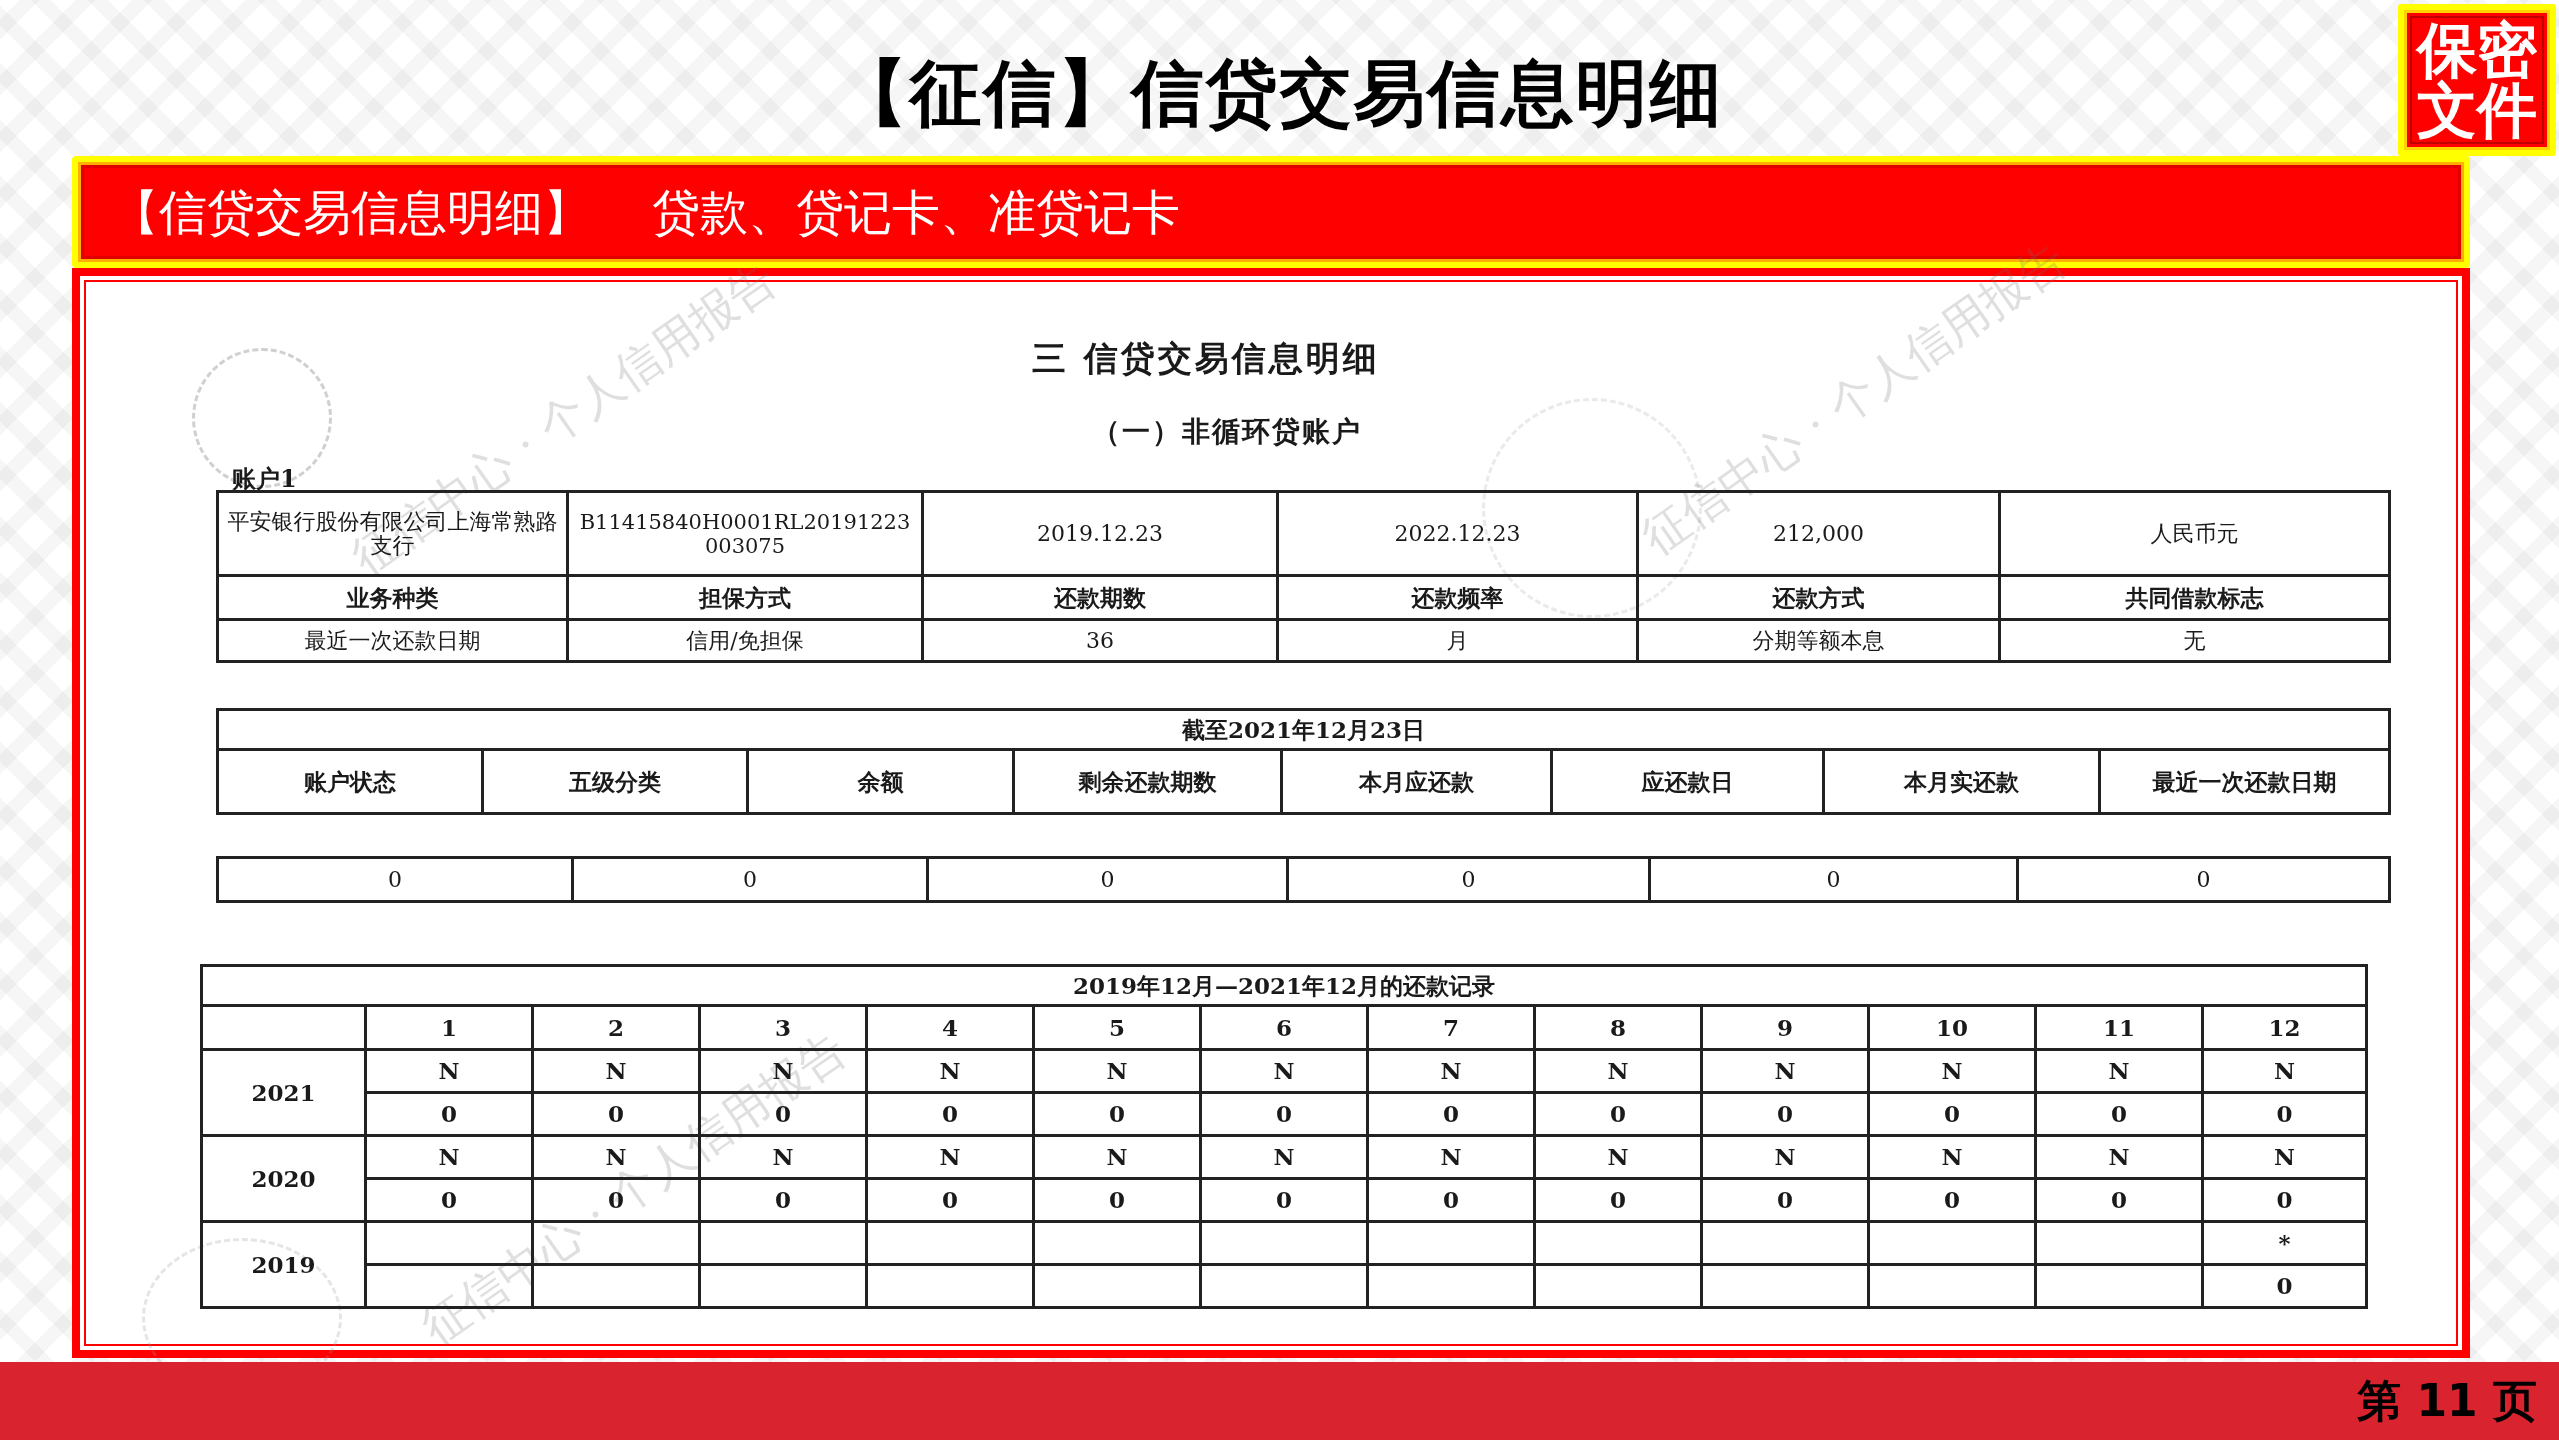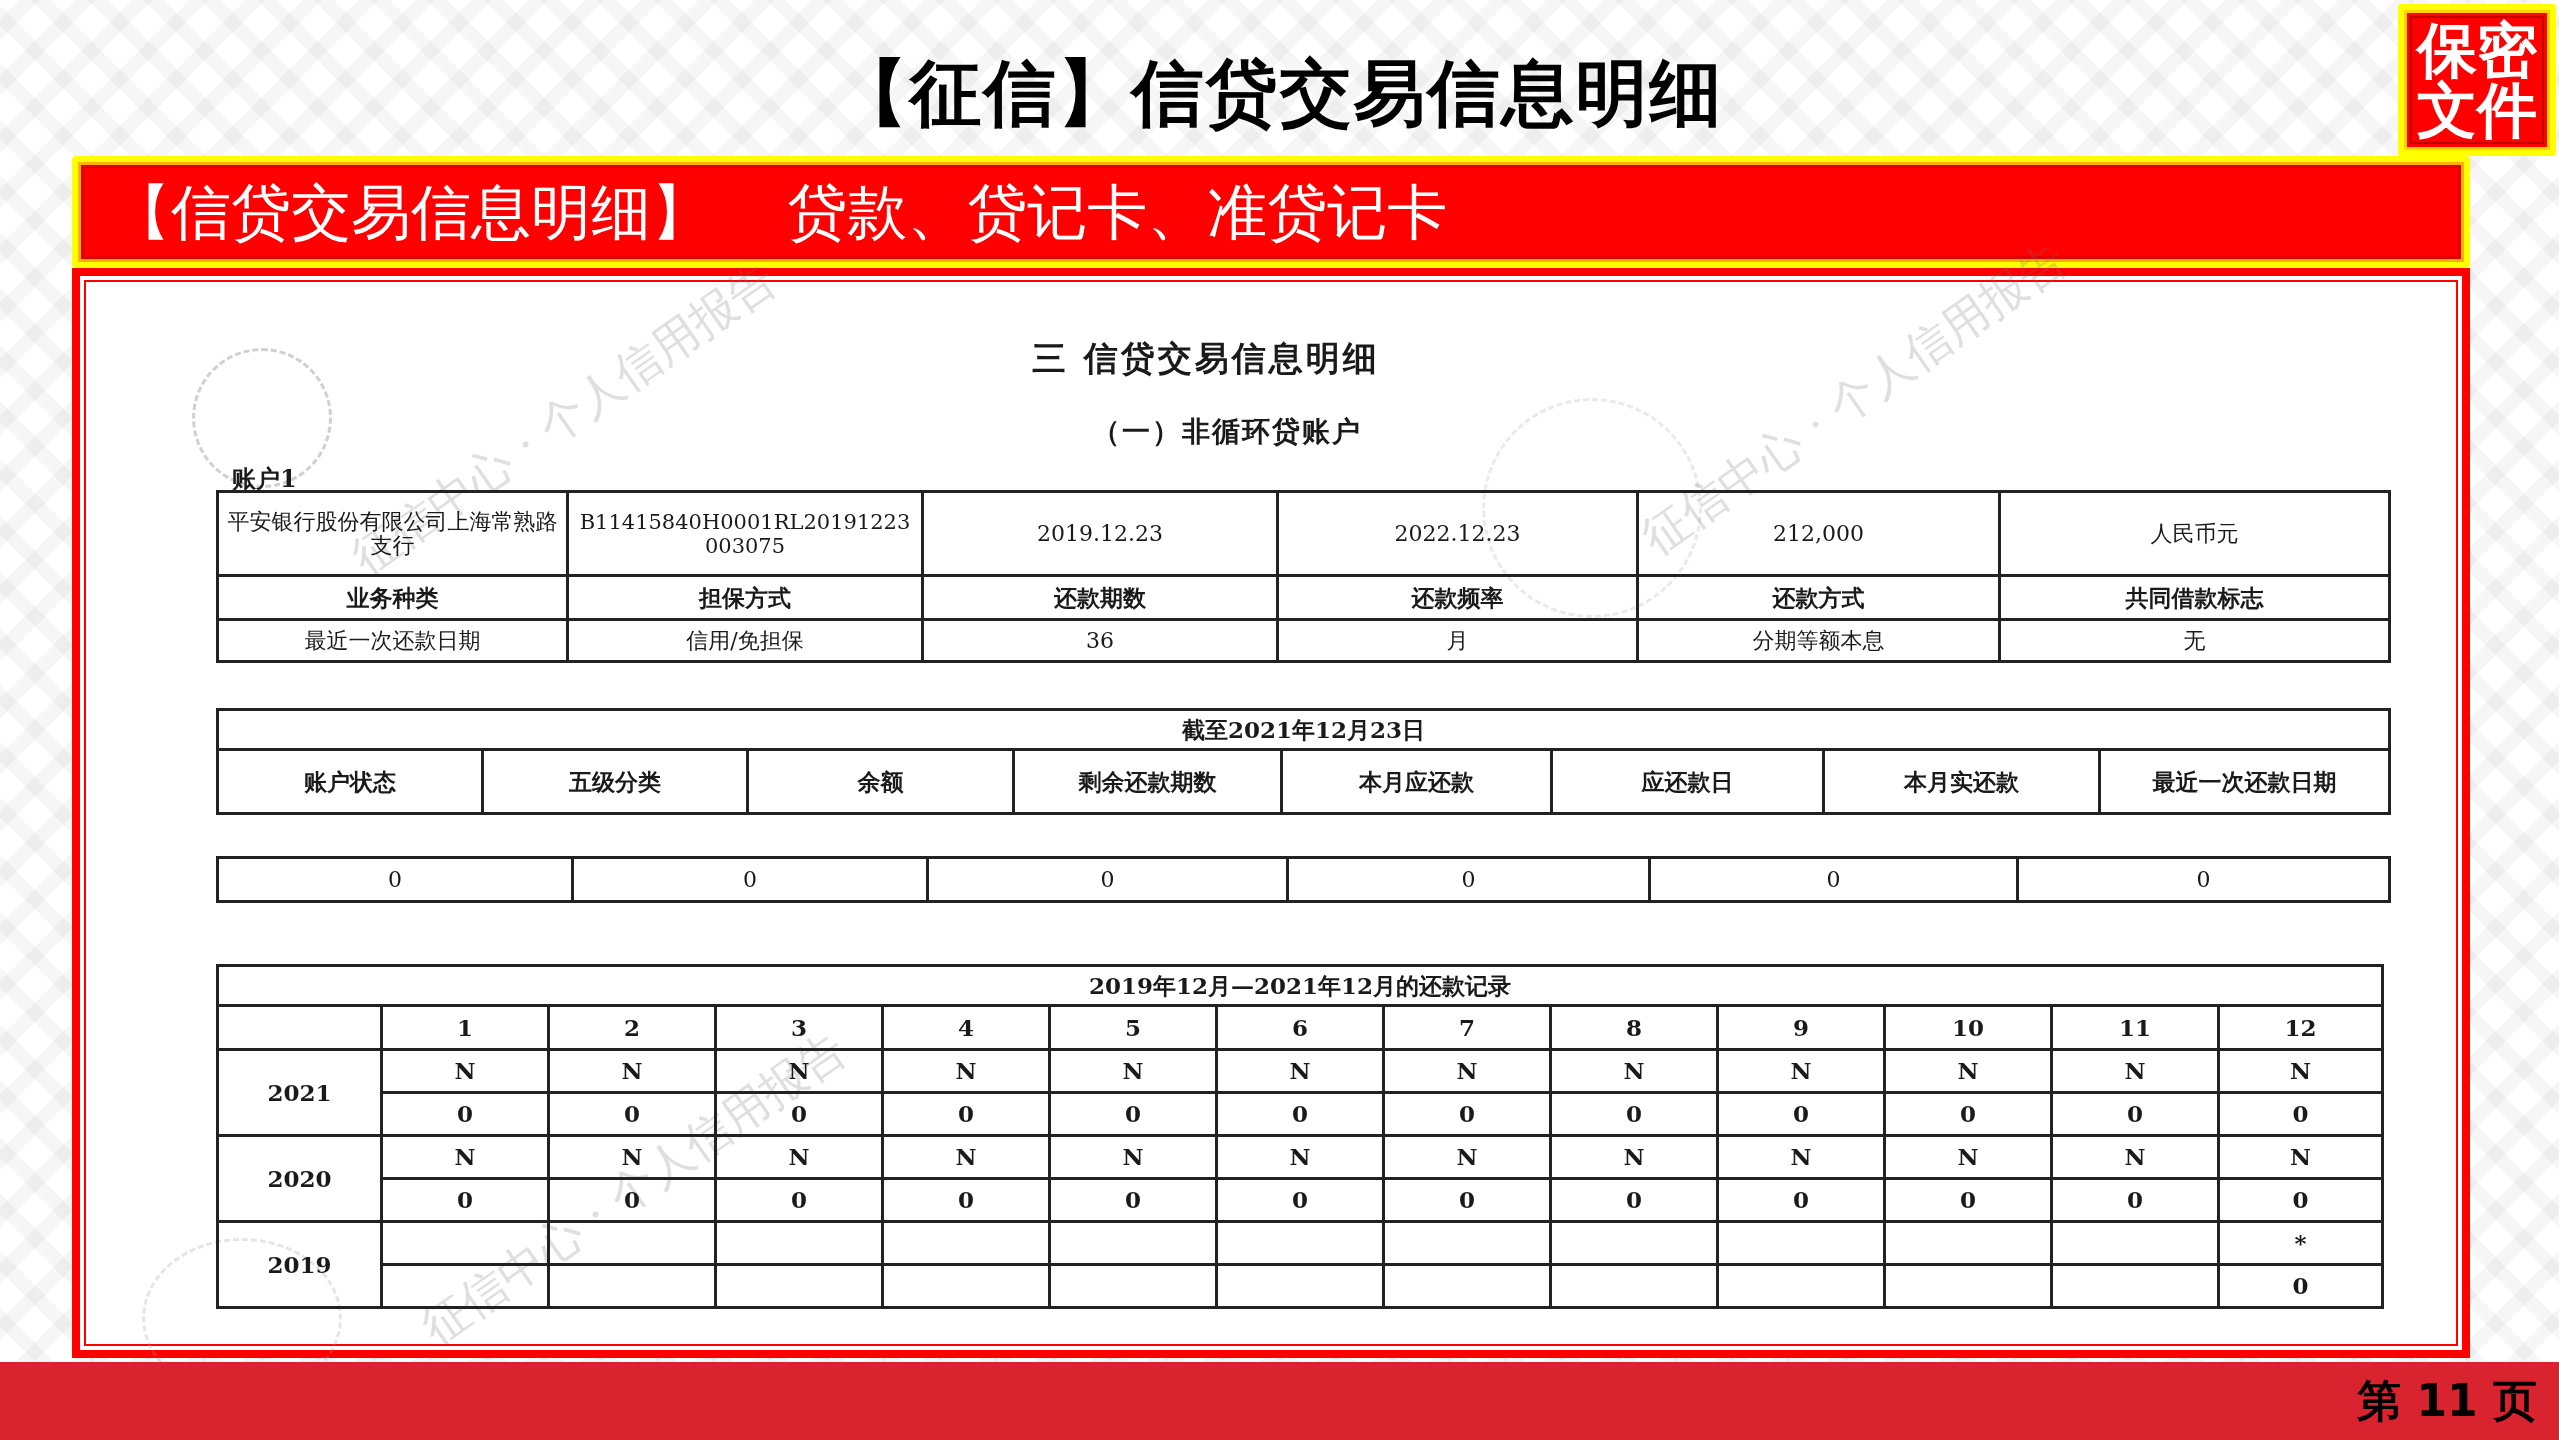--- a/index.html
+++ b/index.html
@@ -28,21 +28,21 @@
     display: flex; flex-direction: column; align-items: center; justify-content: center;
   }
   .banner {
     position: absolute; left: 72px; top: 156px; width: 2398px; height: 112px;
     background: #ffff00; padding: 6px; border-radius: 4px;
   }
   .banner .inner {
     width: 100%; height: 100%; background: #ff0000;
     border: 3px solid #ffb000; box-shadow: inset 0 0 0 3px #e00000;
     display: flex; align-items: center; padding-left: 30px;
-    color: #fff; font-size: 60px; line-height: 70px; white-space: pre;
+    color: #fff; font-size: 48px; line-height: 70px; white-space: pre;
   }
   .content-frame {
     position: absolute; left: 72px; top: 268px; width: 2398px; height: 1090px;
     background: #ff0000; padding: 8px;
   }
   .content-frame .inner {
     position: relative; width: 100%; height: 100%; background: #fff;
     border: 2px solid #ffffff; outline: 2px solid #ff0000; outline-offset: -6px;
   }
   .doc {
@@ -71,21 +71,21 @@
     position: absolute; border-collapse: collapse; table-layout: fixed;
     font-family: "DejaVu Serif", serif; color: #1a1a1a;
   }
   table.report td {
     border: 3px solid #222; text-align: center; vertical-align: middle;
     font-size: 22px; line-height: 24px; padding: 2px 4px;
   }
   table.report td.h { font-weight: bold; font-size: 23px; }
   .section1 { left: 134px; top: 212px; width: 2172px; }
   .section2 { left: 134px; top: 430px; width: 2172px; }
-  .section3 { left: 134px; top: 762px; width: 1720px; }
+  .section3 { left: 118px; top: 762px; width: 1720px; }
   .footer {
     position: absolute; left: 0; top: 1362px; width: 2559px; height: 78px;
     background: #d9232f;
   }
   .page-number {
     position: absolute; right: 22px; top: 10px; color: #000000; font-weight: bold;
     font-size: 44px; line-height: 58px;
   }
 </style>
 </head>

